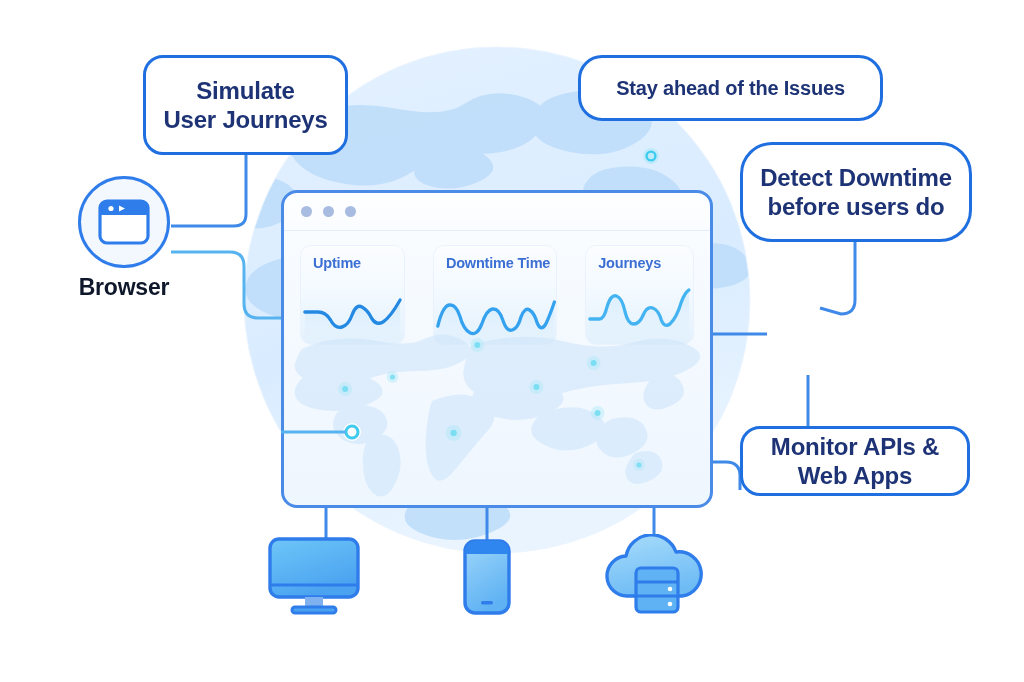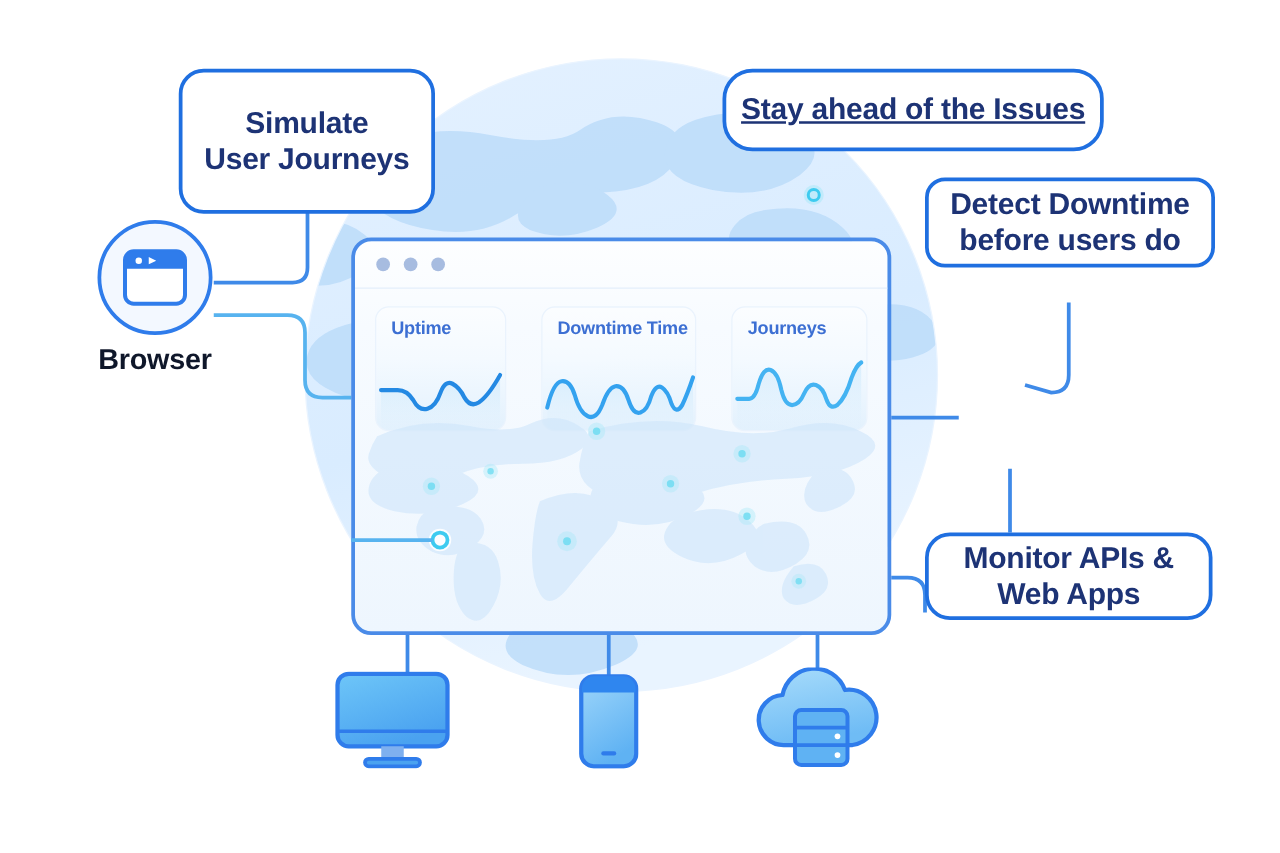--- a/index.html
+++ b/index.html
@@ -19,23 +19,23 @@
     font-weight:bold;
     display:flex;
     align-items:center;
     justify-content:center;
     text-align:center;
     line-height:1.22;
     letter-spacing:-0.2px;
     box-sizing:border-box;
     z-index:40;
   }
-  #callout-simulate{left:143px;top:55px;width:205px;height:116px;font-size:24px;border-radius:20px;}
-  #callout-stay{left:578px;top:55px;width:305px;height:66px;font-size:24px;border-radius:24px;text-decoration:underline;}
-  #callout-detect{left:740px;top:142px;width:232px;height:72px;font-size:24px;border-radius:16px;}
+  #callout-simulate{left:143px;top:55px;width:205px;height:100px;font-size:24px;border-radius:20px;}
+  #callout-stay{left:578px;top:55px;width:305px;height:66px;font-size:20px;border-radius:24px;}
+  #callout-detect{left:740px;top:142px;width:232px;height:100px;font-size:24px;border-radius:32px;}
   #callout-monitor{left:740px;top:426px;width:230px;height:70px;font-size:24px;border-radius:20px;}
 
   
   #browser-node{position:absolute;left:78px;top:176px;width:92px;height:92px;z-index:45;}
   #browser-circle{
     width:92px;height:92px;border-radius:50%;
     background:#f3f8ff;border:3px solid #2f7ceb;box-sizing:border-box;
     display:flex;align-items:center;justify-content:center;
   }
   #browser-label{

